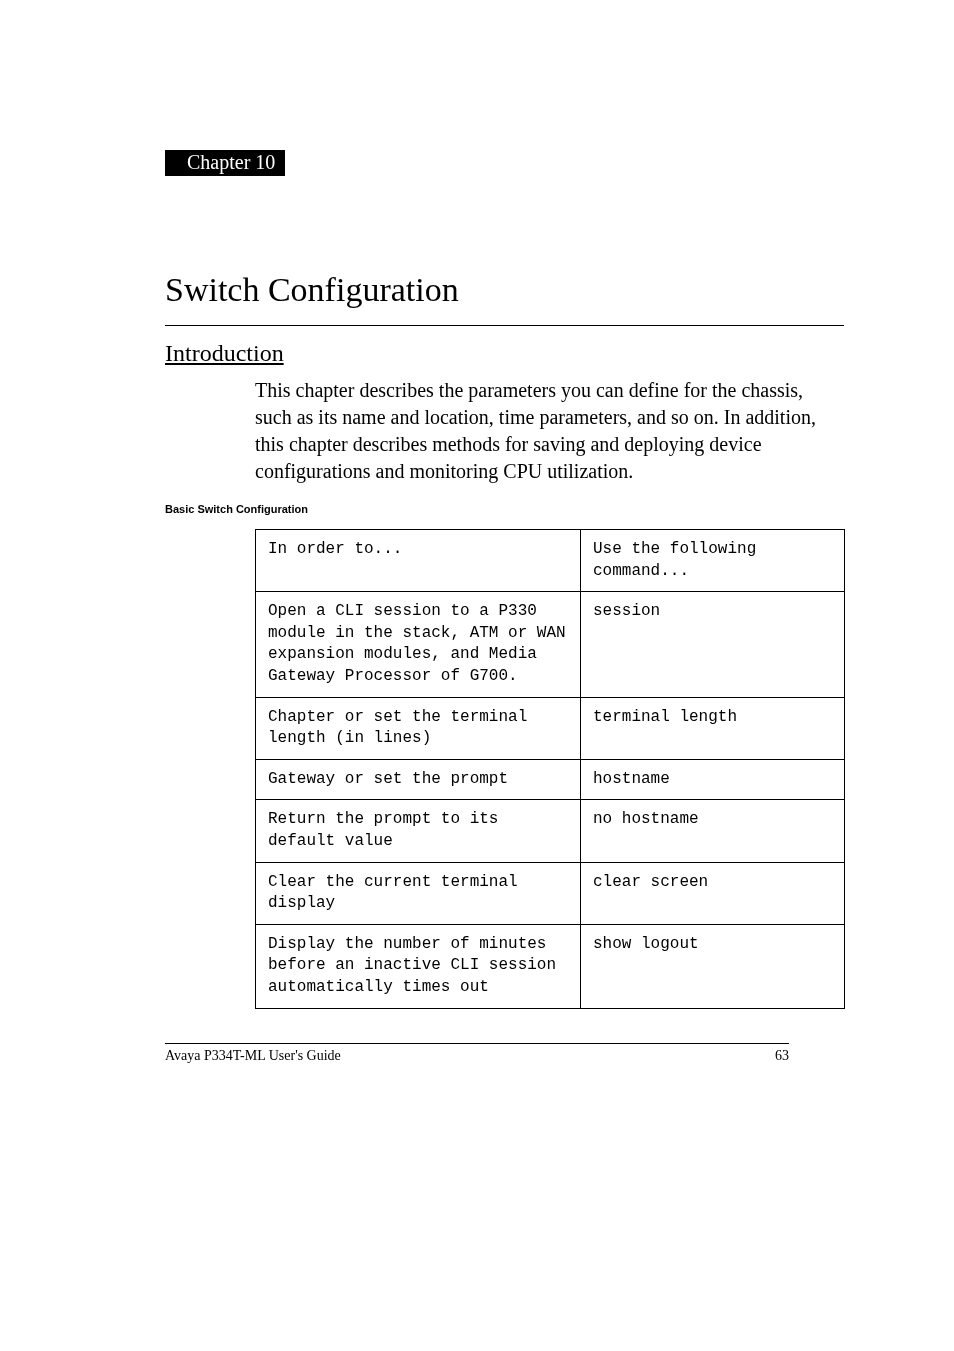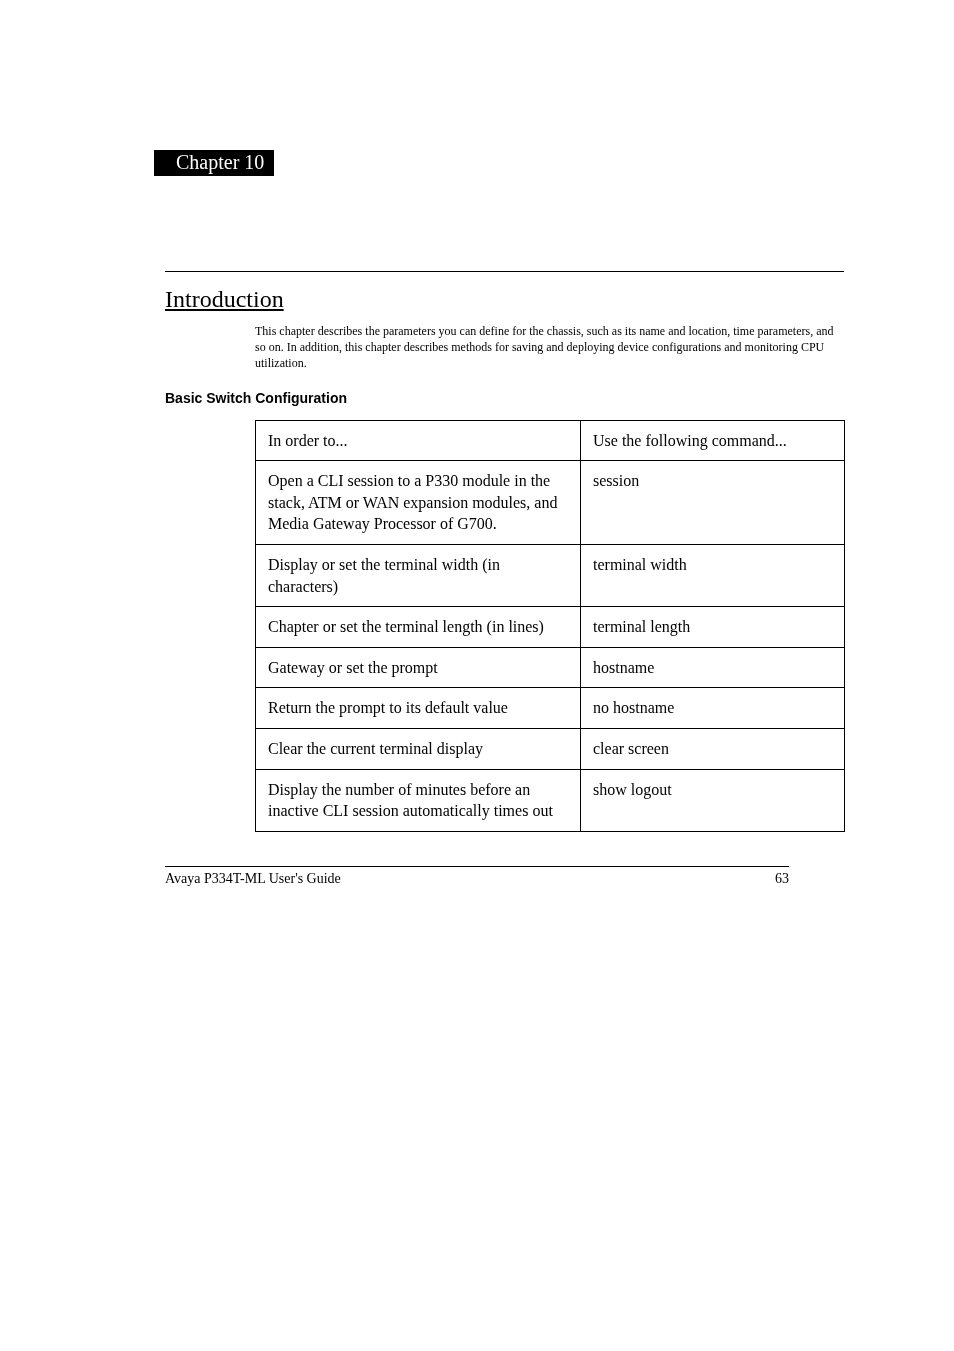--- a/index.html
+++ b/index.html
@@ -24,21 +24,21 @@
   .chapter-text-box{
     display:inline-block;
     background:#000;
     color:#fff;
     font-size:20px;
     padding:2px 10px 3px 8px;
     vertical-align:top;
     line-height:21px;
   }
   .chapter-row{
-    margin-left:44px;
+    margin-left:55px;
     margin-bottom:95px;
     white-space:nowrap;
   }
   h1.title {
     font-weight: normal;
     font-size: 34px;
     margin: 0 0 12px 55px;
     padding-bottom: 4px;
   }
   .title-rule{
@@ -49,41 +49,42 @@
   h2.section {
     font-weight: normal;
     font-size: 24px;
     margin: 0 0 10px 55px;
     text-decoration: underline;
   }
   .body-indent {
     margin-left: 145px;
   }
   p.body {
-    font-size: 12px;
+    font-size: 20px;
     line-height: 1.35;
     margin: 0 0 18px 0;
   }
   .subhead {
     font-family: "Helvetica Neue", Helvetica, Arial, sans-serif;
     font-weight: bold;
-    font-size: 14px;
+    font-size: 11px;
     margin: 6px 0 8px 55px;
   }
   table.cmd {
     border-collapse: collapse;
     width: 590px;
     margin-top: 14px;
   }
   table.cmd td {
     border: 1px solid #000;
     padding: 9px 12px 9px 12px;
     font-size: 16px;
     line-height: 1.35;
     vertical-align: top;
+    font-family: Liberation Mono, monospace;
   }
   table.cmd td.left {
     width: 300px;
   }
   .footer {
     margin: 34px 55px 0 55px;
     border-top: 1px solid #000;
     padding-top: 4px;
     font-size: 14px;
     display: flex;
@@ -92,20 +93,21 @@
 </style>
 </head>
 <body>
 
 <div class="page">
 
   <div class="chapter-row">
     <span class="chapter-lead"></span><span class="chapter-text-box">Chapter 10</span>
   </div>
 
+  <h1 class="title">Switch Configuration</h1>
   <hr class="title-rule">
 
   <h2 class="section">Introduction</h2>
 
   <div class="body-indent">
     <p class="body">This chapter describes the parameters you can define for the chassis, such as its name and location, time parameters, and so on. In addition, this chapter describes methods for saving and deploying device configurations and monitoring CPU utilization.</p>
   </div>
 
   <div class="subhead">Basic Switch Configuration</div>
 
@@ -113,24 +115,20 @@
 
     <table class="cmd">
       <tbody>
           <tr>
         <td class="left">In order to...</td>
         <td>Use the following command...</td>
       </tr>
       <tr>
         <td class="left">Open a CLI session to a P330 module in the stack, ATM or WAN expansion modules, and Media Gateway Processor of G700.</td>
         <td>session</td>
-      </tr>
-      <tr>
-        <td class="left">Display or set the terminal width (in characters)</td>
-        <td>terminal width</td>
       </tr>
       <tr>
         <td class="left">Chapter or set the terminal length (in lines)</td>
         <td>terminal length</td>
       </tr>
       <tr>
         <td class="left">Gateway or set the prompt</td>
         <td>hostname</td>
       </tr>
       <tr>

